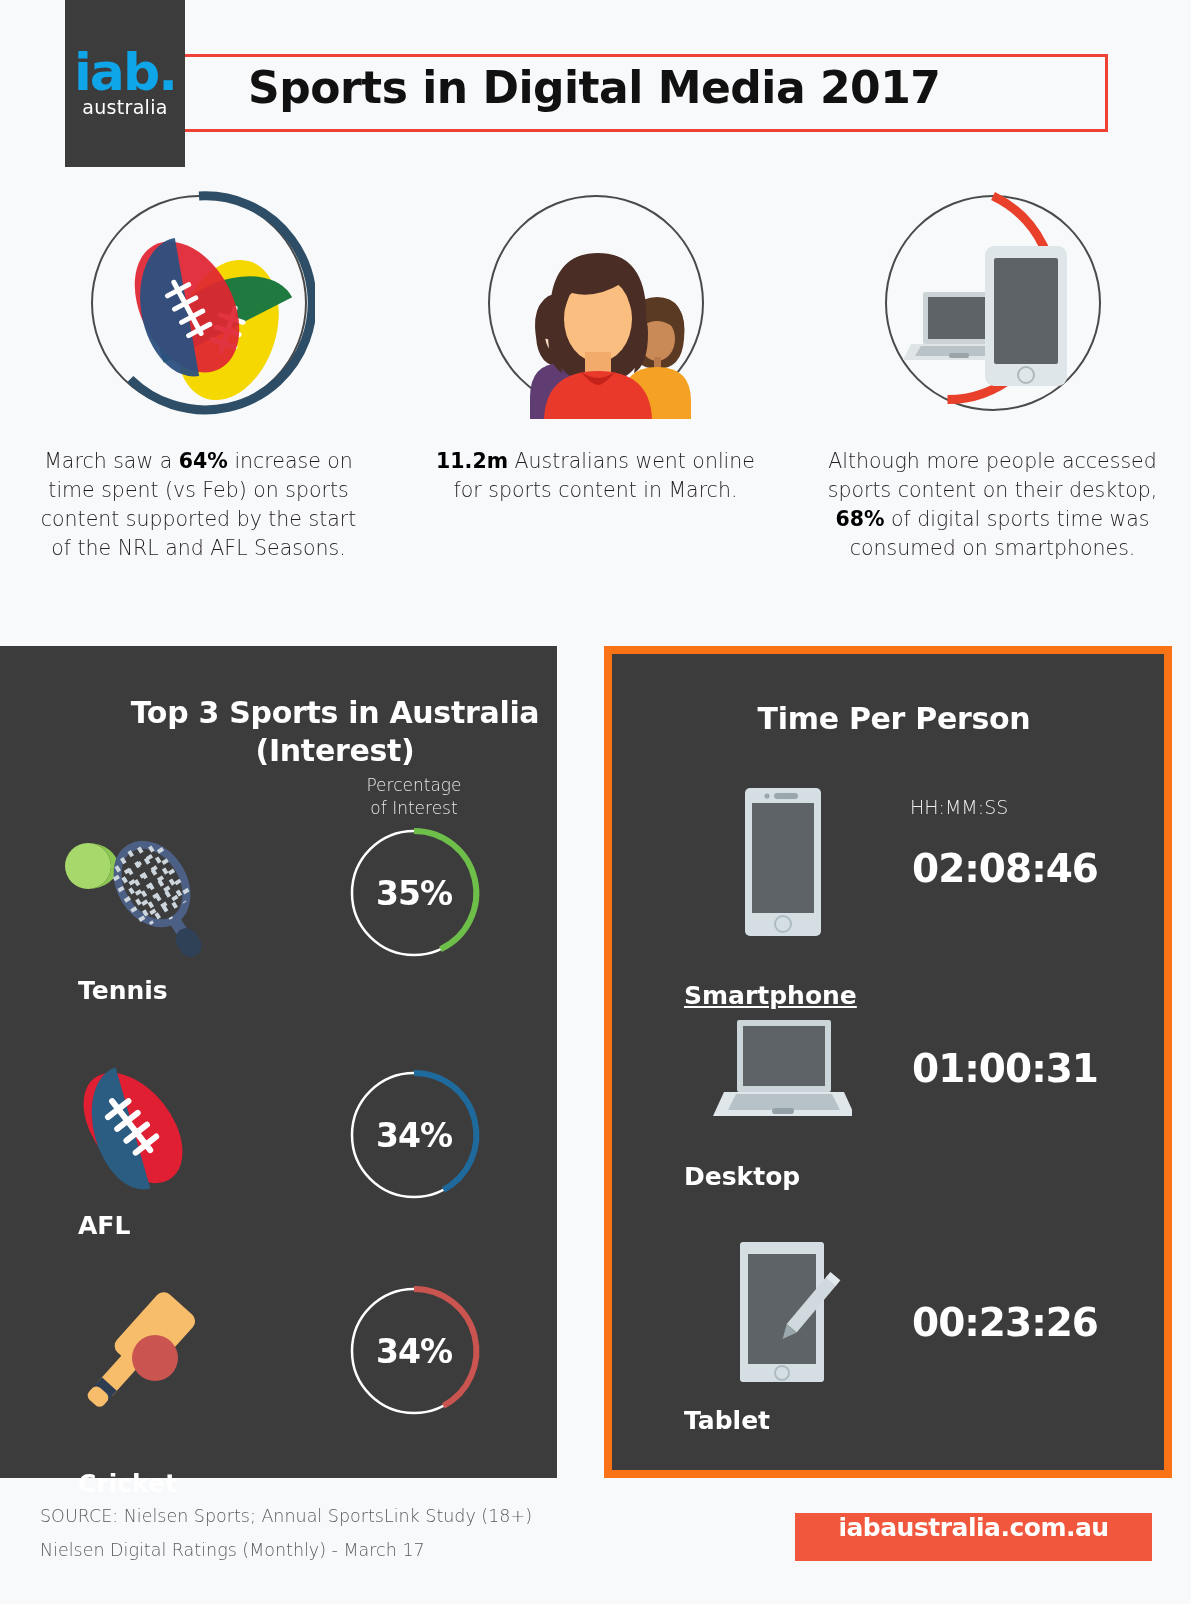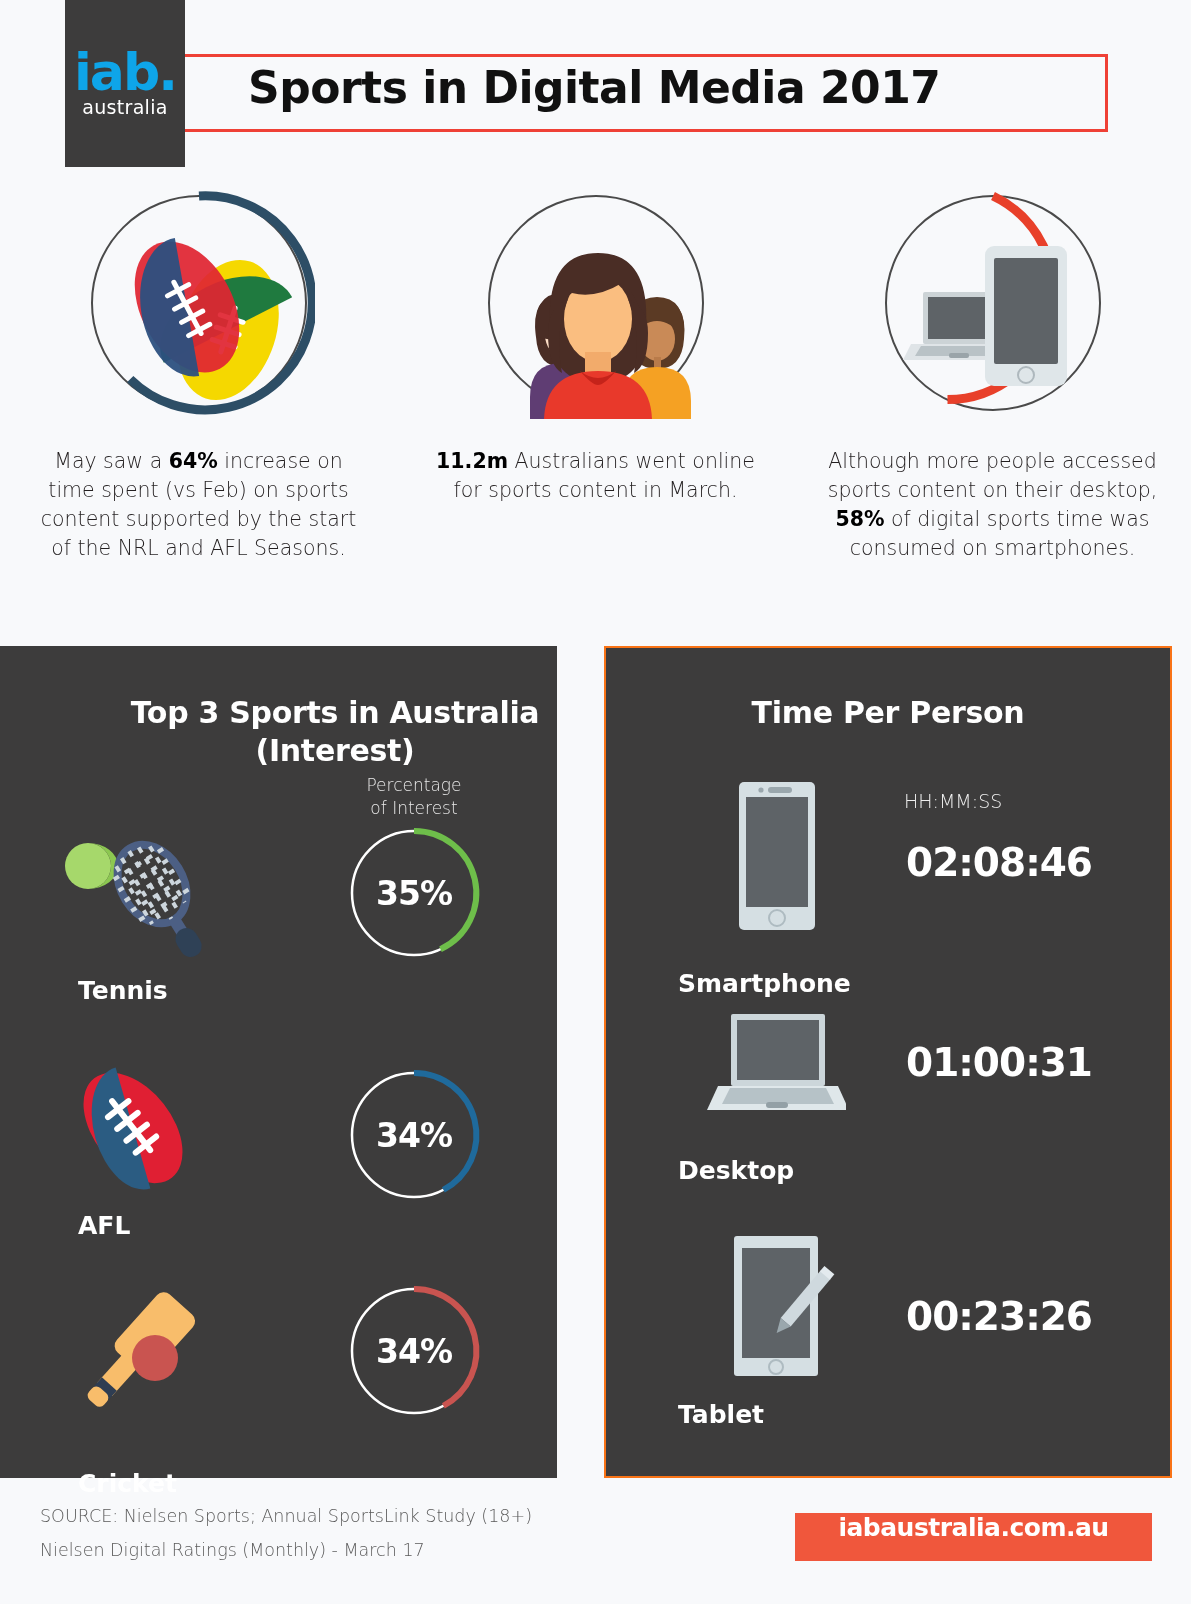--- a/index.html
+++ b/index.html
@@ -56,21 +56,21 @@
   .stat-text b { font-weight: bold; color: #000; }
 
   
   .panels { position: absolute; left: 0; top: 646px; width: 1191px; height: 832px; }
   .panel-left {
     position: absolute; left: 0; top: 0; width: 557px; height: 832px;
     background: #3d3c3c;
   }
   .panel-right {
     position: absolute; left: 604px; top: 0; width: 568px; height: 832px;
-    background: #3d3c3c; border: 2px solid #f97316;
+    background: #3d3c3c; border: 8px solid #f97316;
   }
   .panel-title {
     color: #fff; font-size: 30px; font-weight: bold; text-align: center;
     font-family: "DejaVu Sans", sans-serif; letter-spacing: -0.3px;
     line-height: 1.25;
   }
   .pct-caption {
     position: absolute; color: #e8e8e8; font-size: 17px; text-align: center;
     line-height: 1.35; font-family: "DejaVu Sans", sans-serif; font-weight: 300;
   }
@@ -160,21 +160,21 @@
               <line x1="104" y1="92" x2="104" y2="150"></line>
               <line x1="92" y1="101" x2="116" y2="101"></line>
               <line x1="92" y1="116" x2="116" y2="116"></line>
               <line x1="92" y1="131" x2="116" y2="131"></line>
               <line x1="92" y1="146" x2="116" y2="146"></line>
             </g>
           </g>
         </svg>
       </div>
       <div class="stat-text">
-        <span>May saw a </span><b>64%</b><span> increase on time spent (vs Feb) on sports content supported by the start of the NRL and AFL Seasons.</span>
+        <span>March saw a </span><b>64%</b><span> increase on time spent (vs Feb) on sports content supported by the start of the NRL and AFL Seasons.</span>
       </div>
     </div>
 
     <div class="stat-col">
       <div class="ring-wrap">
         <svg width="232" height="232" viewBox="0 0 232 232">
           <circle cx="116" cy="116" r="107" fill="none" stroke="#4a4a4a" stroke-width="2"></circle>
         </svg>
         <svg class="ring-art" viewBox="0 0 232 232">
 
@@ -218,21 +218,21 @@
           <path d="M34 157 h96 l10 16 H26 Z" fill="#dfe4e7"></path>
           <path d="M44 159 h76 l6 10 H38 Z" fill="#b9c2c6"></path>
           <rect x="72" y="166" width="20" height="5" rx="2" fill="#9aa4a9"></rect>
 
           <rect x="108" y="59" width="82" height="140" rx="9" fill="#dfe6e9"></rect>
           <rect x="117" y="71" width="64" height="106" rx="2" fill="#5e6367"></rect>
           <circle cx="149" cy="188" r="8" fill="none" stroke="#aeb8bd" stroke-width="2"></circle>
         </svg>
       </div>
       <div class="stat-text">
-        <span>Although more people accessed sports content on their desktop, </span><b>58%</b><span> of digital sports time was consumed on smartphones.</span>
+        <span>Although more people accessed sports content on their desktop, </span><b>68%</b><span> of digital sports time was consumed on smartphones.</span>
       </div>
     </div>
   </div>
 
   <div class="panels">
 
     <div class="panel-left">
       <div class="panel-title" style="position:absolute;left:0;top:48px;width:670px;">
         <div>Top 3 Sports in Australia</div>
         <div>(Interest)</div>
@@ -324,21 +324,21 @@
       <div class="hhmmss" style="left:298px;top:142px;">HH:MM:SS</div>
 
       <div class="dev-row" style="top:130px;height:235px;">
         <svg class="dev-icon" viewBox="0 0 140 165">
           <rect x="33" y="4" width="76" height="148" rx="5" fill="#d5dfe3"></rect>
           <rect x="40" y="19" width="62" height="110" fill="#5e6367"></rect>
           <circle cx="55" cy="12" r="2.6" fill="#9aa7ad"></circle>
           <rect x="62" y="9" width="24" height="6" rx="3" fill="#9aa7ad"></rect>
           <circle cx="71" cy="140" r="8" fill="none" stroke="#aebbc1" stroke-width="2"></circle>
         </svg>
-        <div class="dev-label" style="top:191px;">Smartphone</div>
+        <div class="dev-label" style="top:197px;text-decoration:underline;">Smartphone</div>
         <div class="dev-time" style="top:62px;">02:08:46</div>
       </div>
 
       <div class="dev-row" style="top:360px;height:230px;">
         <svg class="dev-icon" viewBox="0 0 140 165">
           <rect x="25" y="6" width="94" height="72" rx="2" fill="#ccd6da"></rect>
           <rect x="31" y="12" width="82" height="60" fill="#5e6367"></rect>
           <path d="M12 78 h120 l11 24 H1 Z" fill="#dfe7ea"></path>
           <path d="M24 80 h96 l8 16 H16 Z" fill="#b6c2c7"></path>
           <rect x="60" y="94" width="22" height="6" rx="3" fill="#93a0a6"></rect>

